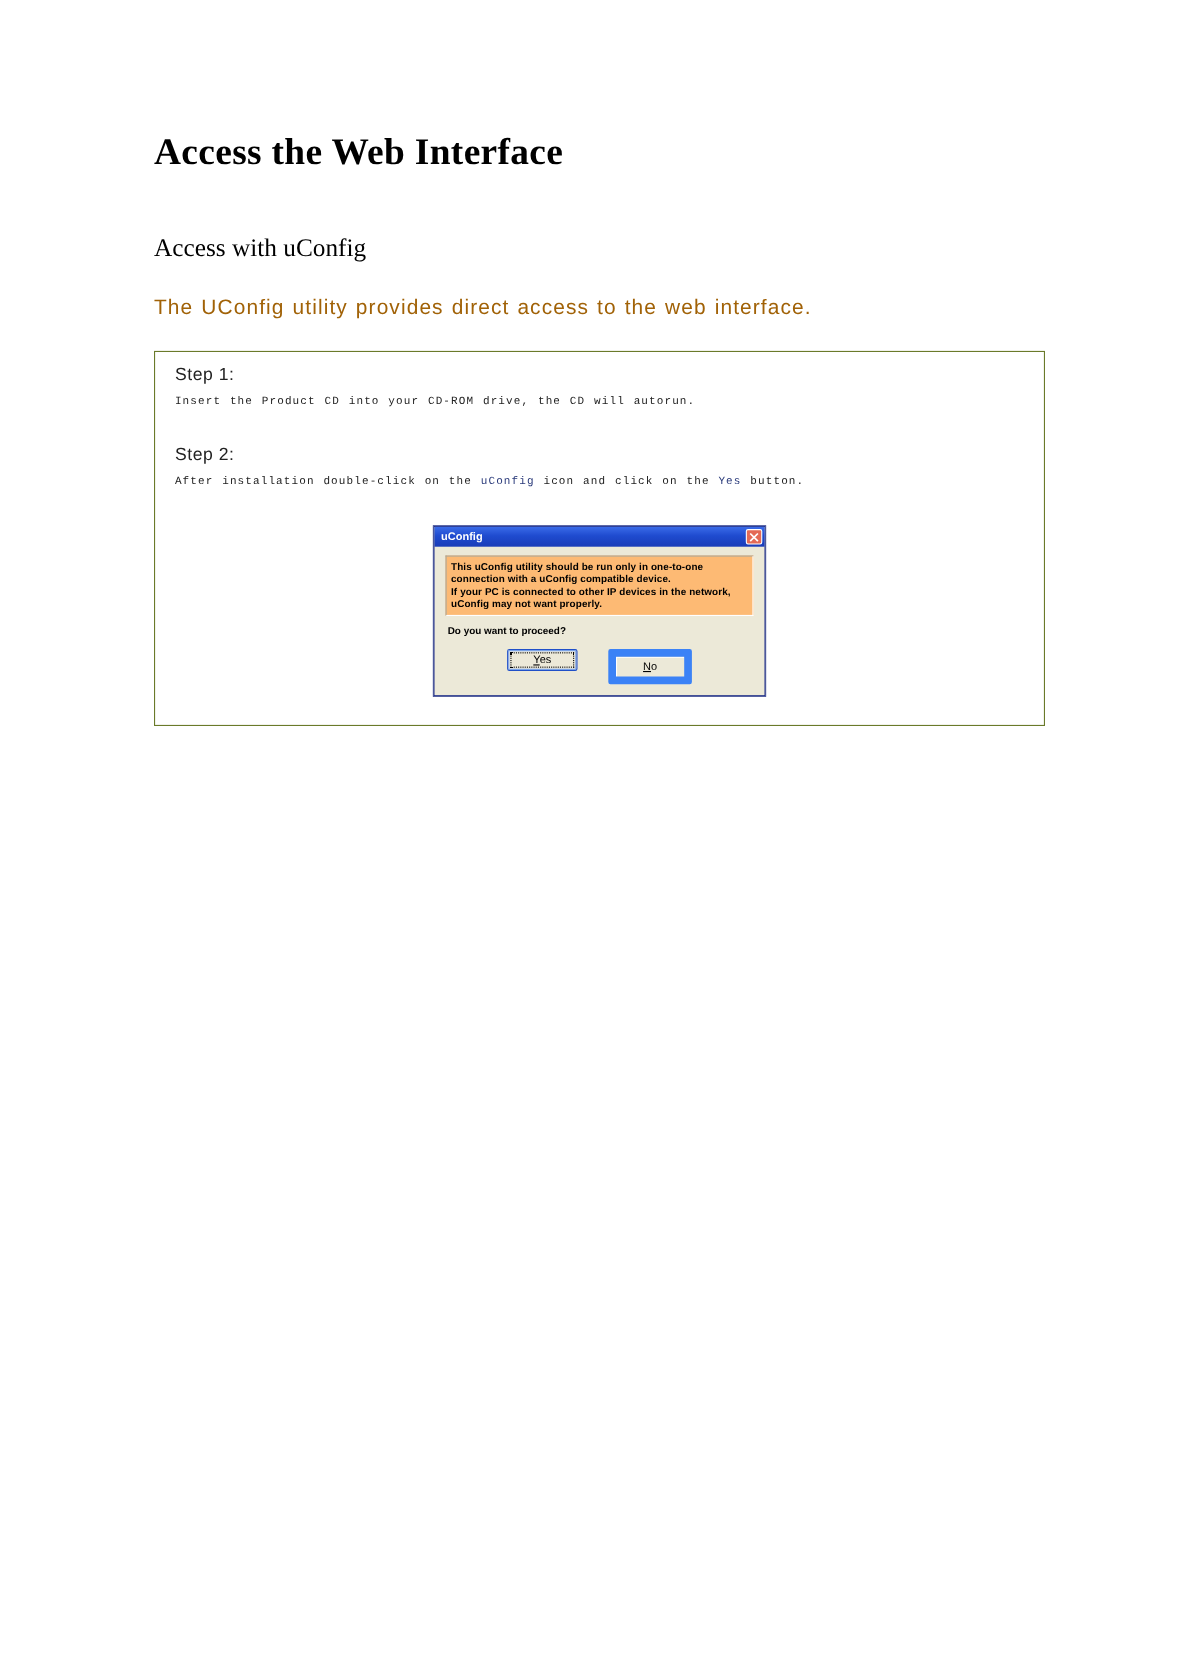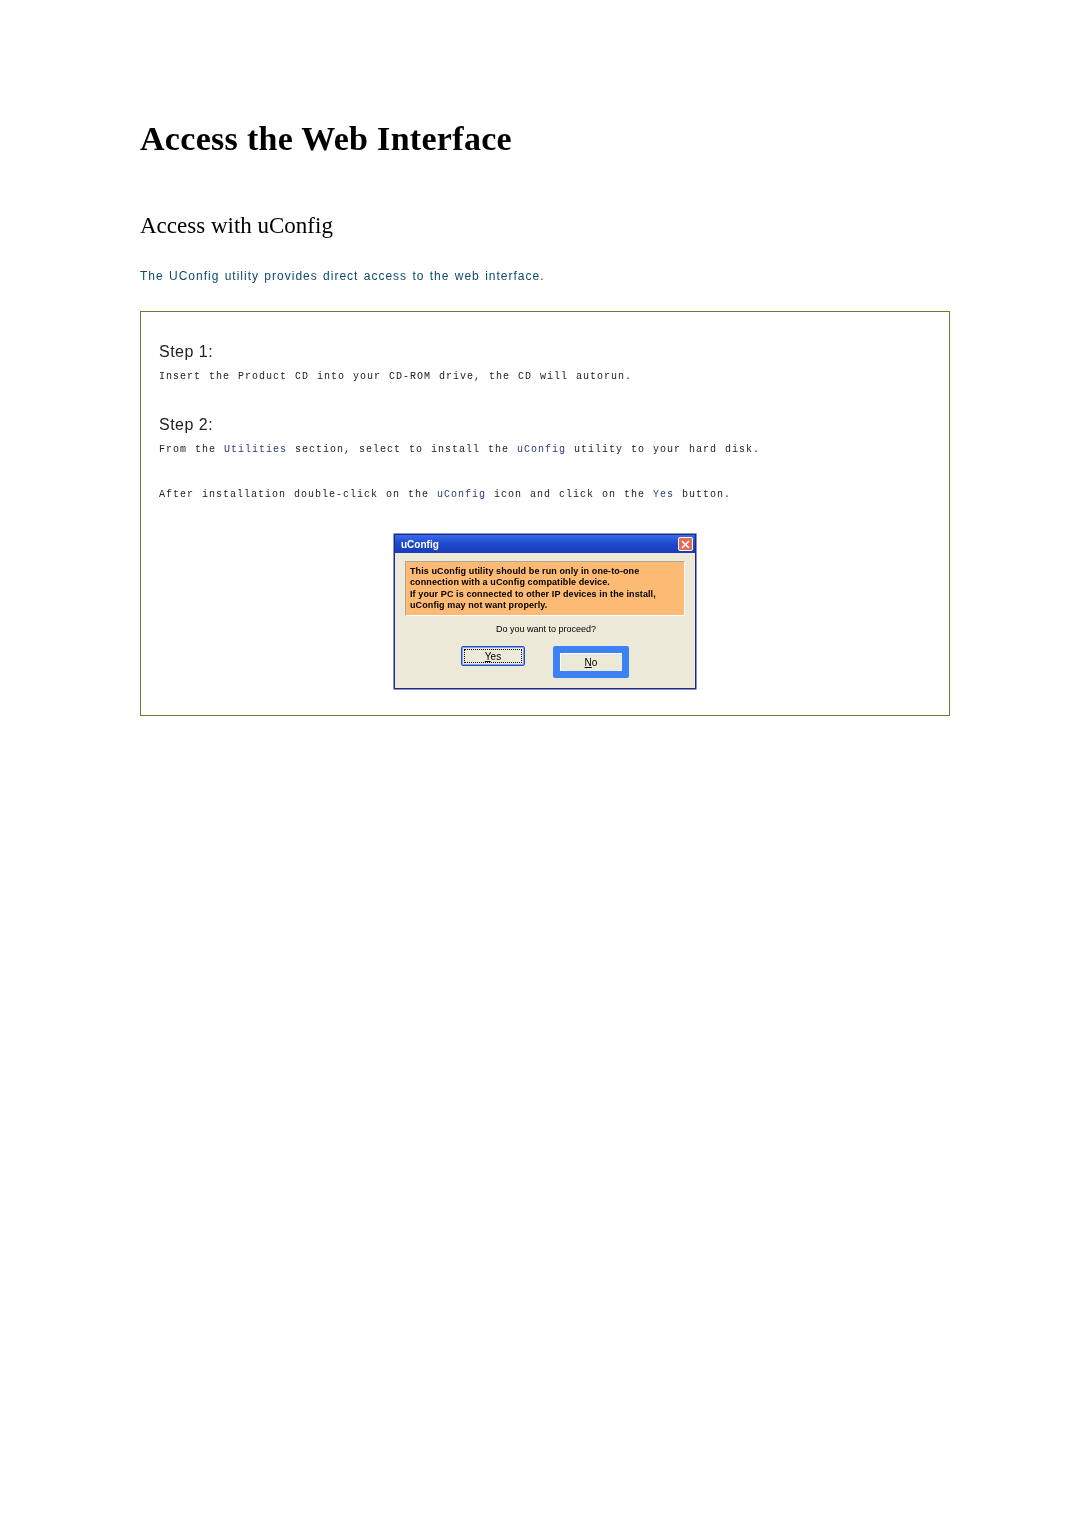--- a/index.html
+++ b/index.html
@@ -21,29 +21,29 @@
     letter-spacing: 0.3px;
   }
   h2.subtitle {
     font-family: Liberation Serif, serif;
     font-weight: normal;
     font-size: 23px;
     margin: 0 0 30px 0;
   }
   .body-text {
     font-family: Verdana, Geneva, sans-serif;
-    font-size: 12px;
+    font-size: 19px;
     letter-spacing: 1px;
     word-spacing: 1px;
     margin: 0 0 28px 0;
-    color: #0c4a6e;
+    color: #a16207;
   }
   .steps-box {
     border: 1.5px solid #6a7a2a;
-    padding: 31px 18px 26px 18px;
+    padding: 12px 18px 26px 18px;
   }
   .step-label {
     font-family: Verdana, Geneva, sans-serif;
     font-size: 16px;
     letter-spacing: 0.5px;
     margin: 0 0 10px 0;
     color: #222;
   }
   .step-body {
     font-family: Liberation Mono, monospace;
@@ -107,25 +107,24 @@
     border-bottom: 1px solid #fff;
     background: #fdba74;
     padding: 4px 6px 4px 4px;
     font-weight: bold;
     font-size: 9px;
     line-height: 1.25;
     letter-spacing: 0.1px;
   }
   .dialog-msg .line { display:block; }
   .dialog-q {
-    font-weight: normal;
+    font-weight: bold;
     font-size: 9px;
     margin-top: 8px;
     padding-left: 2px;
-    text-align: center;
   }
   .dialog-buttons {
     display: flex;
     justify-content: center;
     gap: 28px;
     margin-top: 12px;
   }
   .win-btn {
     width: 62px;
     height: 18px;
@@ -153,23 +152,20 @@
 <div class="page">
   <h1 class="title">Access the Web Interface</h1>
   <h2 class="subtitle">Access with uConfig</h2>
   <p class="body-text">The UConfig utility provides direct access to the web interface.</p>
 
   <div class="steps-box">
     <p class="step-label">Step 1:</p>
     <p class="step-body">Insert the Product CD into your CD-ROM drive, the CD will autorun.</p>
 
     <p class="step-label">Step 2:</p>
-    <p class="step-body">
-      <span>From the </span><span class="kw">Utilities</span><span> section, select to install the </span><span class="kw">uConfig</span><span> utility to your hard disk.</span>
-    </p>
 
     <p class="step-body" style="">
       <span>After installation double-click on the </span><span class="kw">uConfig</span><span> icon and click on the </span><span class="kw">Yes</span><span> button.</span>
     </p>
 
     <div class="dialog-wrap">
       <div class="dialog">
         <div class="dialog-titlebar">
           <span class="t-title">uConfig</span>
           <span class="close-btn">
@@ -177,21 +173,21 @@
               <svg width="9" height="9" viewBox="0 0 9 9">
                   <path d="M1 1 L8 8 M8 1 L1 8" stroke="#ffffff" stroke-width="1.6"></path>
                 </svg>
             </span>
           </span>
         </div>
         <div class="dialog-body">
           <div class="dialog-msg">
             <span class="line">This uConfig utility should be run only in one-to-one</span>
             <span class="line">connection with a uConfig compatible device.</span>
-            <span class="line">If your PC is connected to other IP devices in the install,</span>
+            <span class="line">If your PC is connected to other IP devices in the network,</span>
             <span class="line">uConfig may not want properly.</span>
           </div>
           <div class="dialog-q">Do you want to proceed?</div>
           <div class="dialog-buttons">
             <div class="win-btn focus">
               <span><span class="mn">Y</span><span>es</span></span>
             </div>
             <div class="win-btn">
               <span><span class="mn">N</span><span>o</span></span>
             </div>

